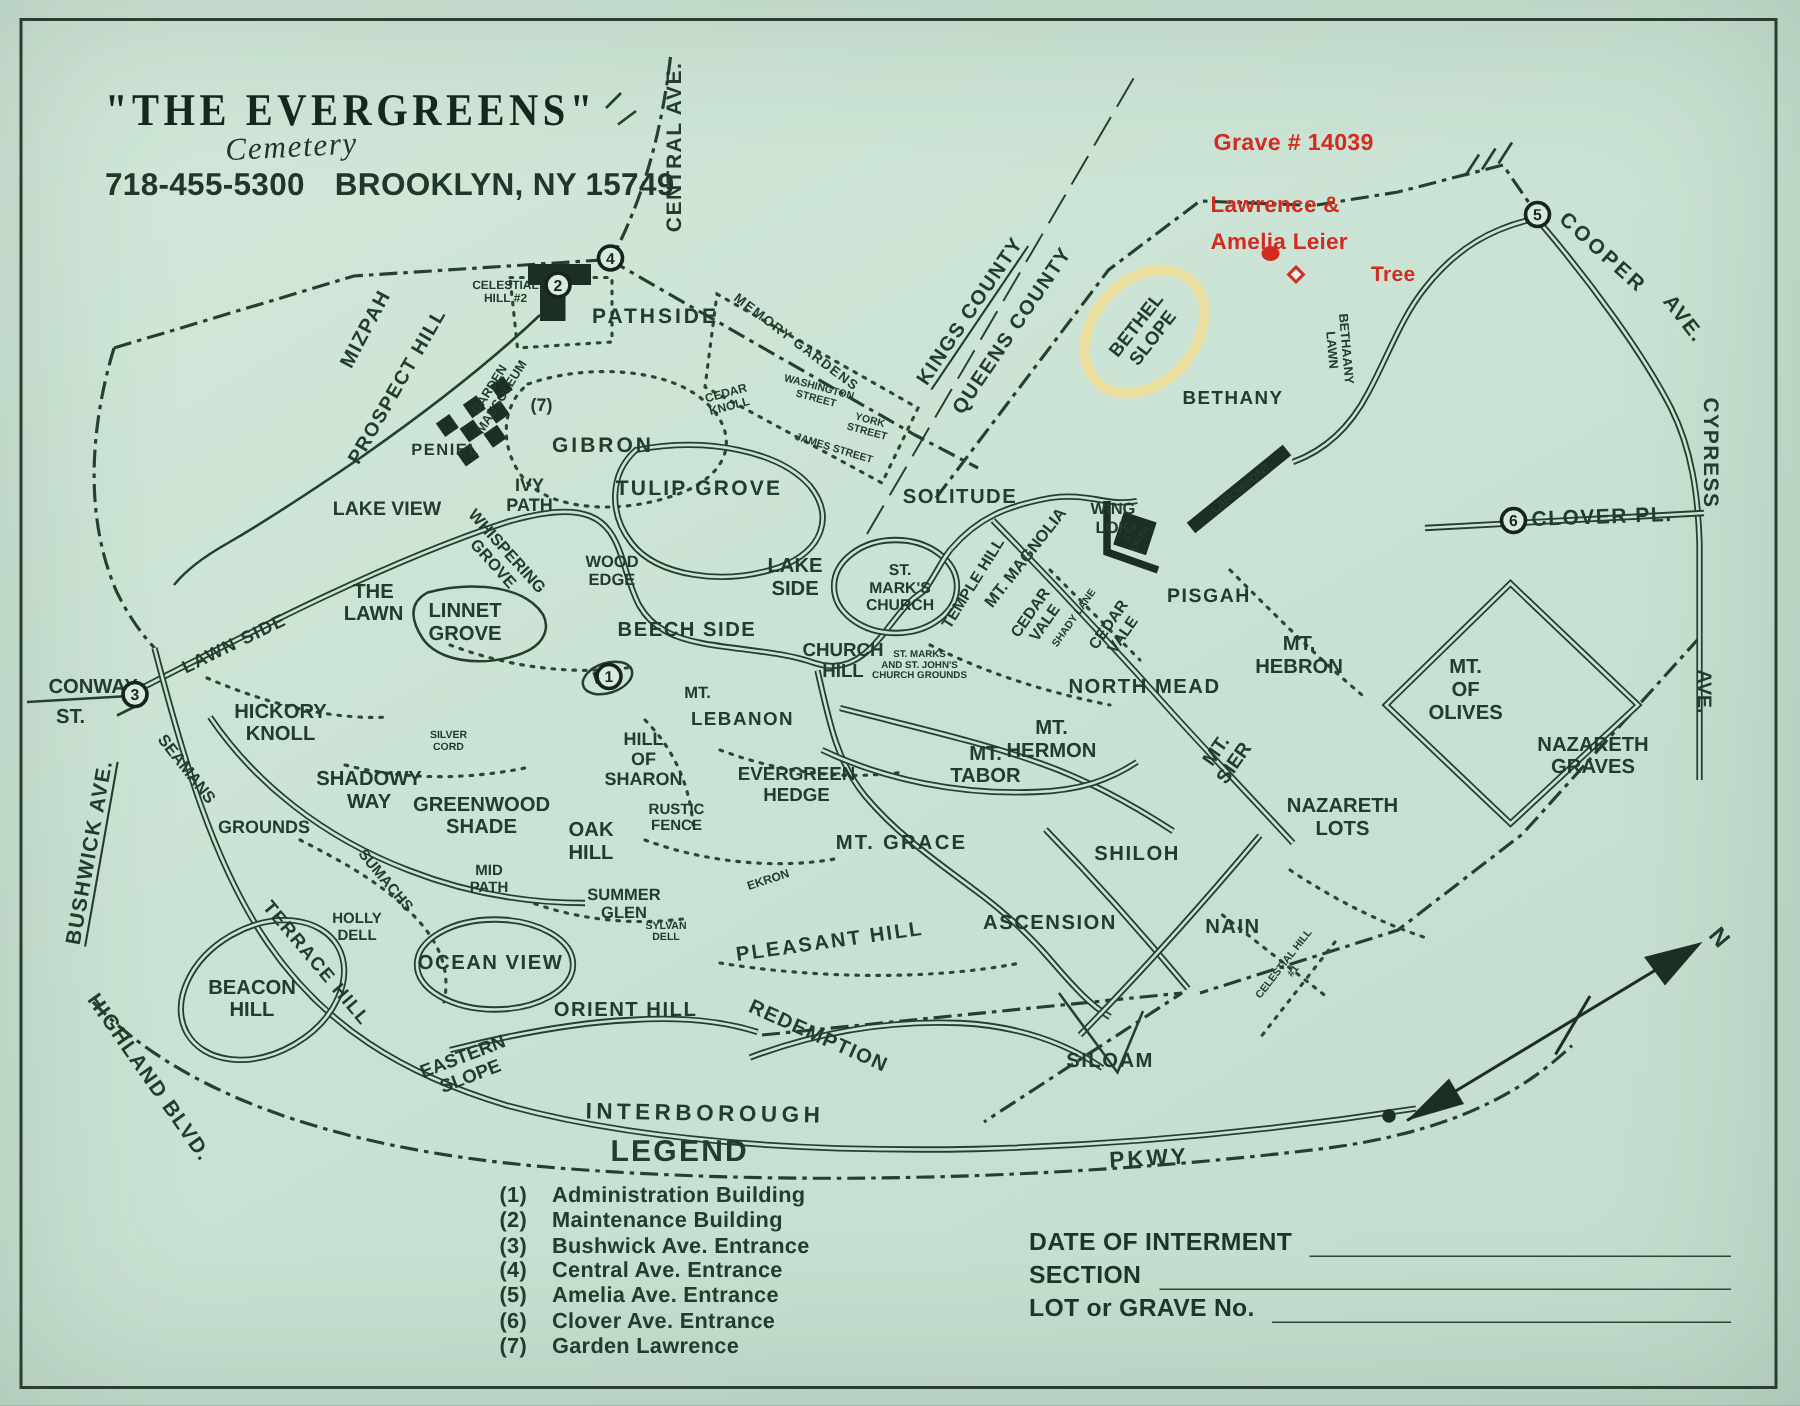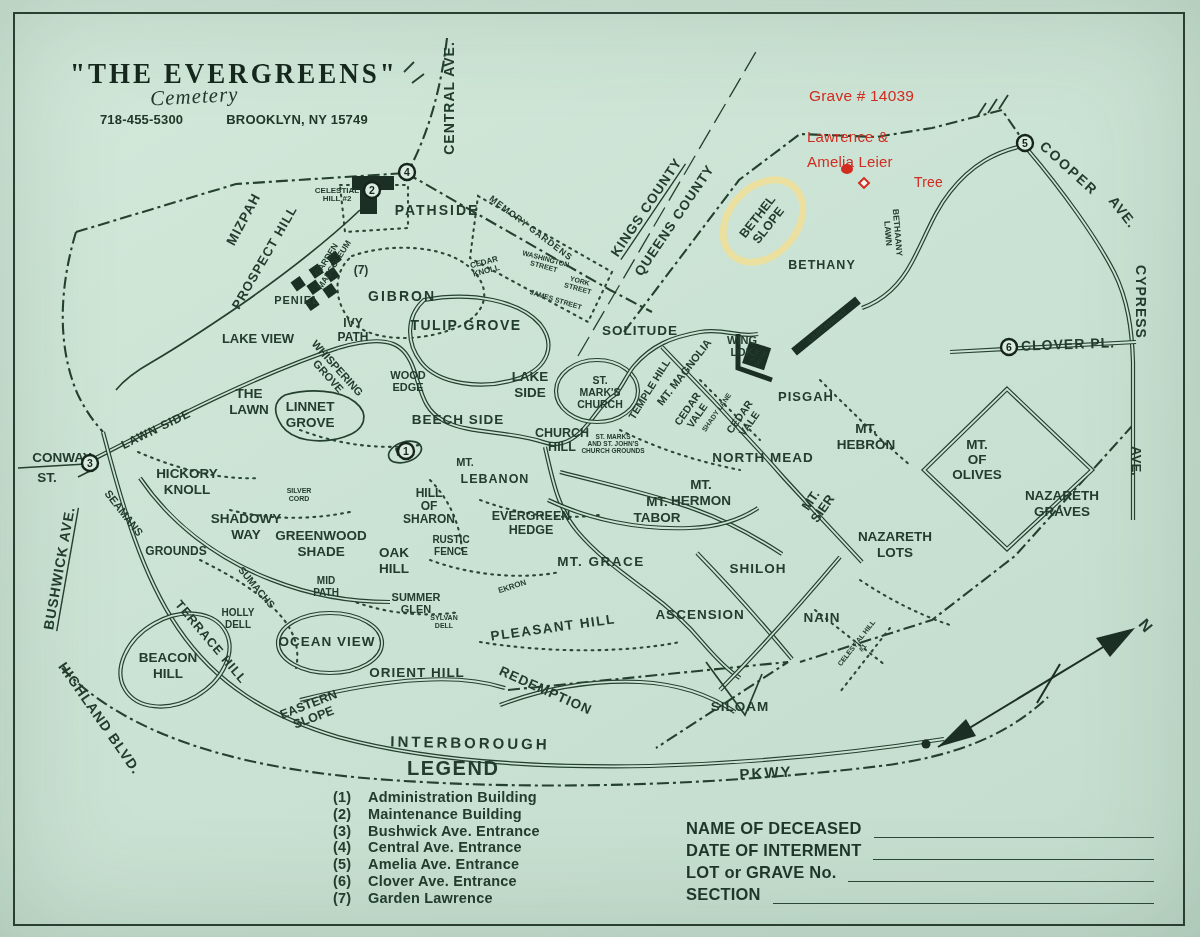--- a/index.html
+++ b/index.html
@@ -23,23 +23,23 @@
   #labels text{font-family:"Liberation Sans",sans-serif;fill:#223c2d;font-weight:600;dominant-baseline:central;text-anchor:middle;}
   #labels text.ul{text-decoration:underline;}
   #markers text{font-family:"Liberation Sans",sans-serif;font-weight:700;fill:#16251c;text-anchor:middle;}
   #markers circle{fill:#d9ead e0;}
   
   .hdr{position:absolute;left:70px;top:58px;z-index:2;}
   .hdr .title{font-family:"Liberation Serif",serif;font-size:27px;letter-spacing:3px;
               font-weight:600;color:#16281d;transform:scaleY(1.12);}
   .hdr .script{font-family:"Liberation Serif",serif;font-style:italic;font-size:21px;
                color:#1d372a;margin:-9px 0 0 80px;transform:rotate(-3deg);letter-spacing:1px;}
-  .hdr .contact{display:flex;gap:43px;margin-top:7px;font-size:13px;font-weight:700;letter-spacing:.2px;color:#203829;justify-content:center;}
-  
-  .red{position:absolute;color:#d22b1f;font-weight:400;font-size:15px;z-index:3;letter-spacing:.2px;}
+  .hdr .contact{display:flex;gap:20px;margin-top:7px;font-size:21px;font-weight:700;letter-spacing:.2px;color:#203829;justify-content:center;}
+  
+  .red{position:absolute;color:#d22b1f;font-weight:700;font-size:15px;z-index:3;letter-spacing:.2px;}
   #ann-grave{left:809px;top:87px;font-size:15.5px;}
   #ann-name1{left:807px;top:128px;}
   #ann-name2{left:807px;top:153px;}
   #ann-tree{left:914px;top:174px;font-size:14px;}
   
   .legend{position:absolute;left:333px;top:757px;z-index:2;}
   .legend .ltitle{font-size:20px;font-weight:700;letter-spacing:1.5px;margin-left:74px;}
   .legend .rows{margin-top:9px;}
   .lrow{display:flex;gap:9px;font-size:14.5px;font-weight:700;line-height:16.8px;letter-spacing:.2px;}
   .lrow .n{width:26px;}
@@ -369,29 +369,25 @@
         </div>
       <div class="lrow">
           <span class="n">(7)</span>
           <span>Garden Lawrence</span>
         </div>
     </div>
   </div>
 
   <div class="form">
     <div class="frow">
-        <span class="flabel">NAME OF DECEASED</span>
+        <span class="flabel">DATE OF INTERMENT</span>
         <span class="fline"></span>
       </div>
     <div class="frow">
-        <span class="flabel">DATE OF INTERMENT</span>
+        <span class="flabel">SECTION</span>
         <span class="fline"></span>
       </div>
     <div class="frow">
         <span class="flabel">LOT or GRAVE No.</span>
         <span class="fline"></span>
       </div>
-    <div class="frow">
-        <span class="flabel">SECTION</span>
-        <span class="fline"></span>
-      </div>
   </div>
 </div>
 
 </body></html>

